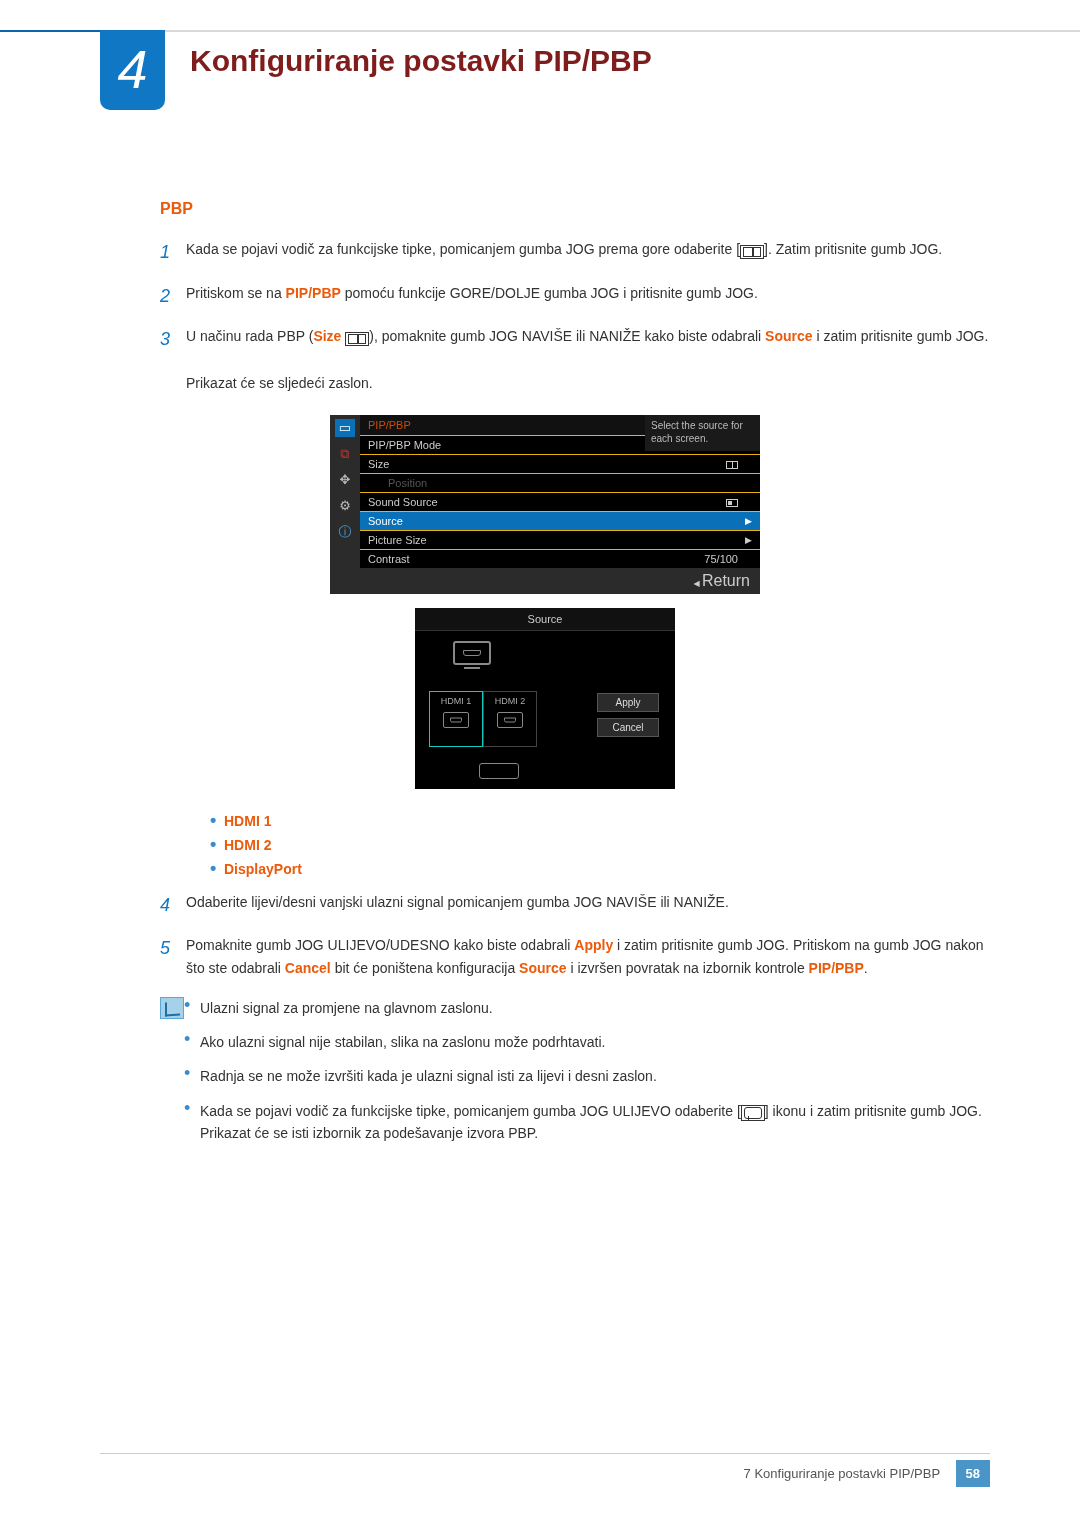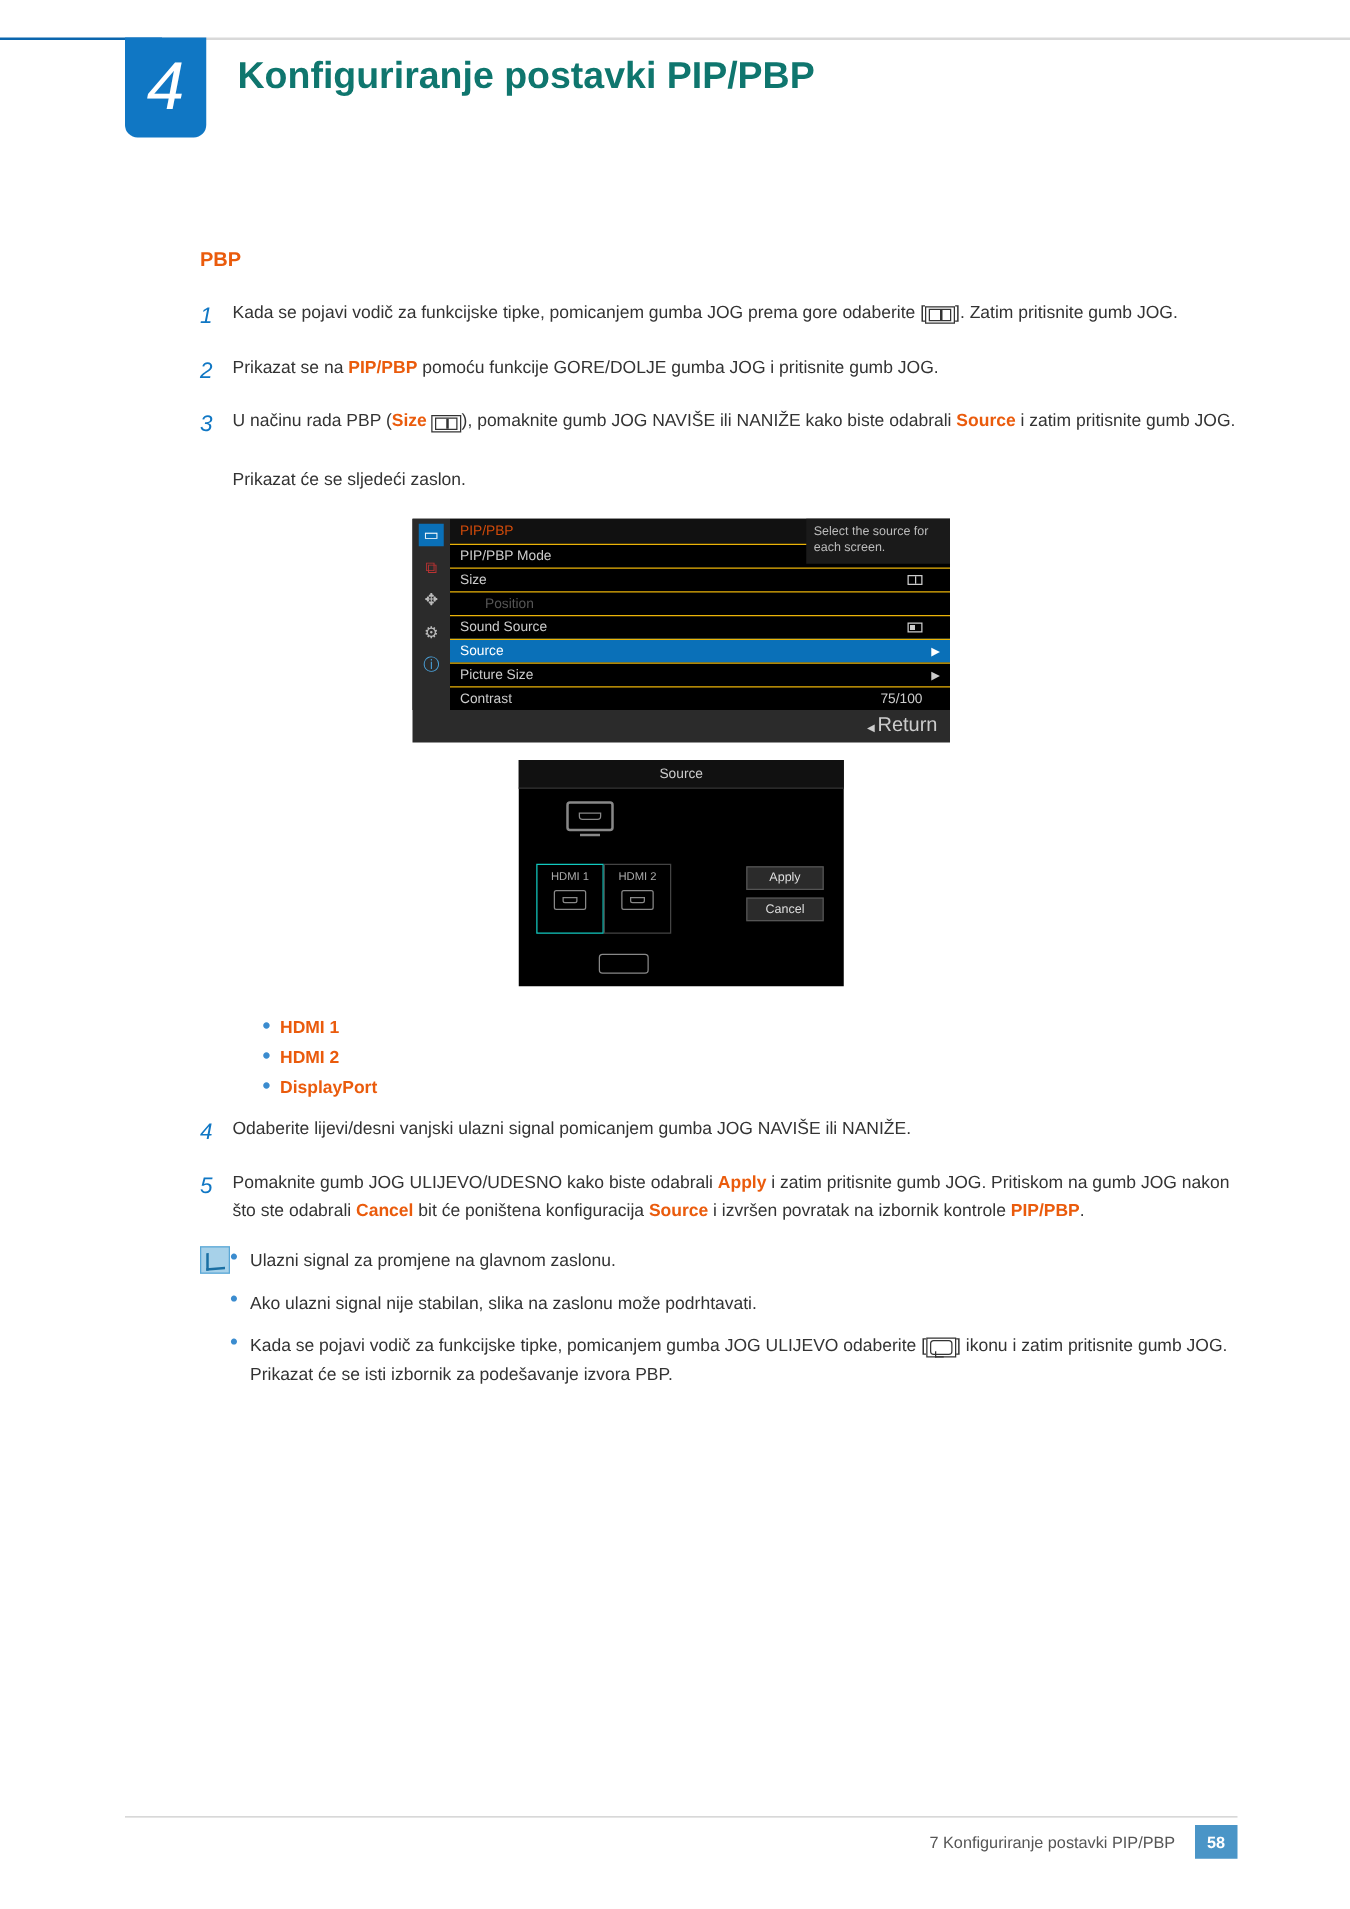--- a/index.html
+++ b/index.html
@@ -46,21 +46,21 @@
     border-radius: 0 0 10px 10px;
     font-style: italic;
     font-family: Arial, sans-serif;
   }
   .chapter-title {
     position: absolute;
     top: 14px;
     left: 190px;
     font-size: 30px;
     font-weight: bold;
-    color: #0f766e;
+    color: #7f1d1d;
   }
   .content {
     margin-top: 170px;
   }
   .section-h {
     color: #ea5b0c;
     font-weight: bold;
     font-size: 16px;
     margin: 0 0 20px 60px;
   }
@@ -395,21 +395,21 @@
     <ol class="steps">
       <li>
         <span class="step-num">1</span>
         <span class="step-body">
           <span>Kada se pojavi vodič za funkcijske tipke, pomicanjem gumba JOG prema gore odaberite [</span><span class="inline-icon"><span class="pbp-glyph"></span></span><span>]. Zatim pritisnite gumb JOG.</span>
         </span>
       </li>
       <li>
         <span class="step-num">2</span>
         <span class="step-body">
-          <span>Prikazat se na </span><span class="kw">PIP/PBP</span><span> pomoću funkcije GORE/DOLJE gumba JOG i pritisnite gumb JOG.</span>
+          <span>Pritiskom se na </span><span class="kw">PIP/PBP</span><span> pomoću funkcije GORE/DOLJE gumba JOG i pritisnite gumb JOG.</span>
         </span>
       </li>
       <li>
         <span class="step-num">3</span>
         <span class="step-body">
           <span>U načinu rada PBP (</span><span class="kw">Size</span>
           <span class="inline-icon"><span class="pbp-glyph"></span></span><span>), pomaknite gumb JOG NAVIŠE ili NANIŽE kako biste odabrali </span><span class="kw">Source</span><span> i zatim pritisnite gumb JOG.</span>
           <br><br>
           <span>Prikazat će se sljedeći zaslon.</span>
         </span>
@@ -509,20 +509,21 @@
           <span>Pomaknite gumb JOG ULIJEVO/UDESNO kako biste odabrali </span><span class="kw">Apply</span><span> i zatim pritisnite gumb JOG. Pritiskom na gumb JOG nakon što ste odabrali </span><span class="kw">Cancel</span><span> bit će poništena konfiguracija </span><span class="kw">Source</span><span> i izvršen povratak na izbornik kontrole </span><span class="kw">PIP/PBP</span><span>.</span>
         </span>
       </li>
     </ol>
 
     <div class="note">
       <div class="note-icon"></div>
       <ul>
         <li>Ulazni signal za promjene na glavnom zaslonu.</li>
         <li>Ako ulazni signal nije stabilan, slika na zaslonu može podrhtavati.</li>
+        <li>Radnja se ne može izvršiti kada je ulazni signal isti za lijevi i desni zaslon.</li>
         <li>
           <span>Kada se pojavi vodič za funkcijske tipke, pomicanjem gumba JOG ULIJEVO odaberite [</span><span class="inline-icon"><span class="ret-glyph"></span></span><span>] ikonu i zatim pritisnite gumb JOG. Prikazat će se isti izbornik za podešavanje izvora PBP.</span>
         </li>
       </ul>
     </div>
 
   </div>
 
   <div class="footer">
     <div class="footer-rule"></div>

